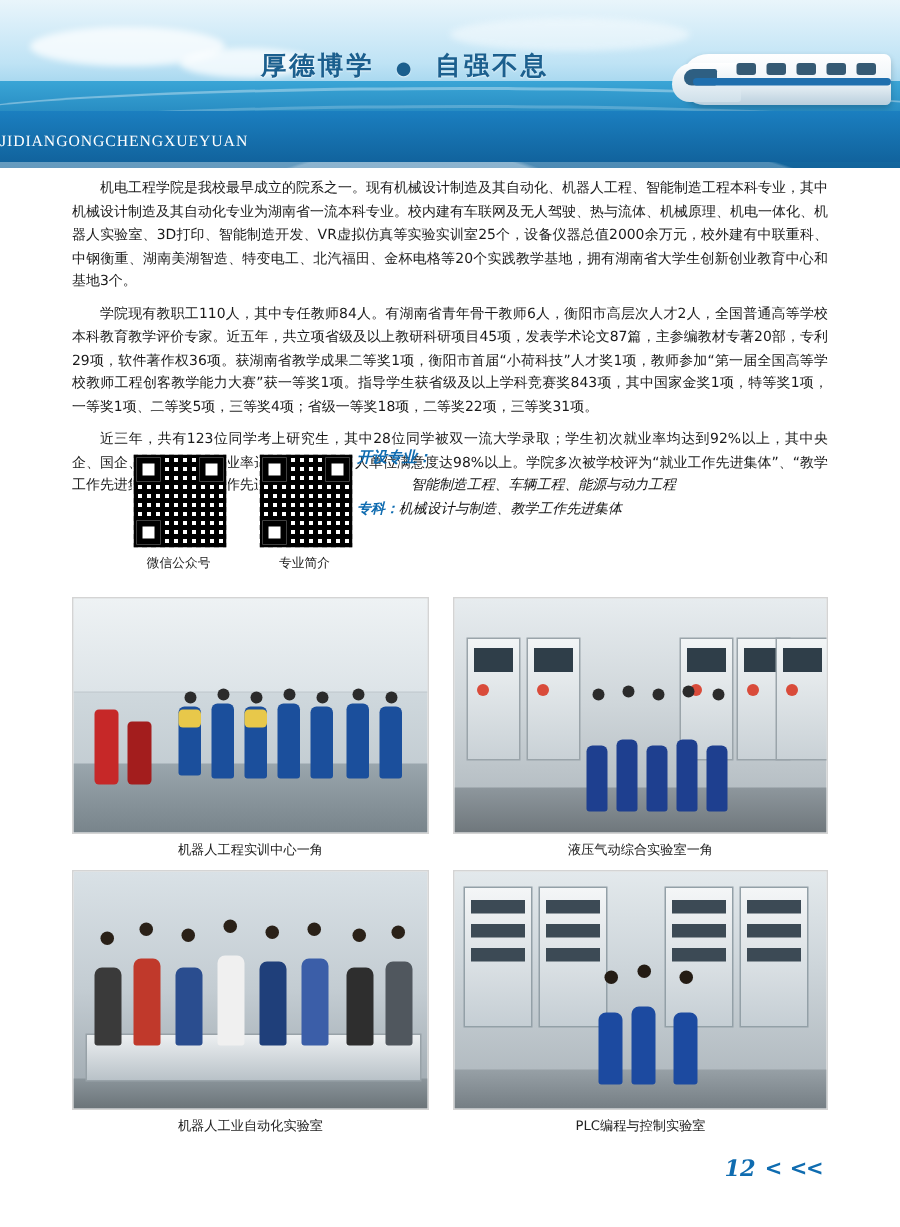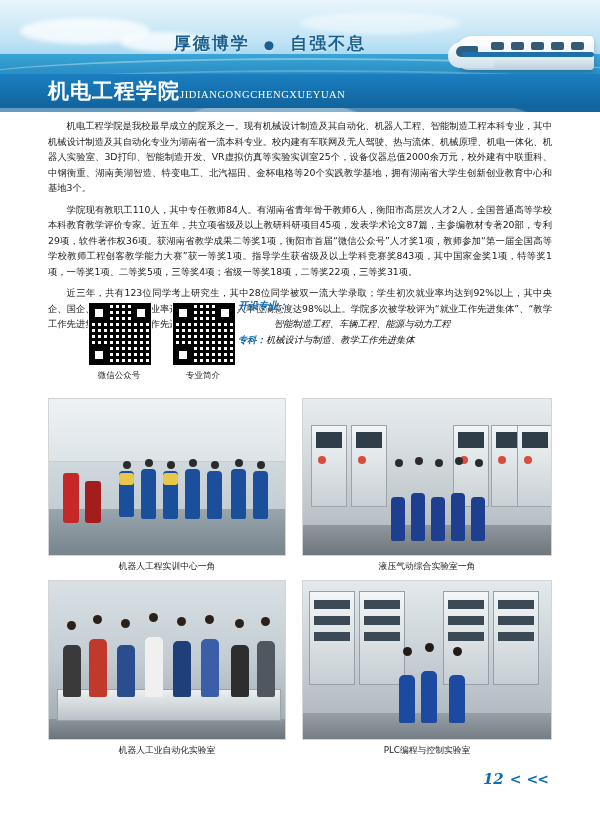--- a/index.html
+++ b/index.html
@@ -322,27 +322,26 @@
     </div>
 
     <div class="slogan">
       <span>厚德博学</span>
       <span class="dot">●</span>
       <span>自强不息</span>
     </div>
   </div>
 
   <div class="title-bar">
-    <div class="title-cn">机电工程学院</div>
     <div class="title-en">JIDIANGONGCHENGXUEYUAN</div>
   </div>
 
   <div class="content">
     <p class="para">机电工程学院是我校最早成立的院系之一。现有机械设计制造及其自动化、机器人工程、智能制造工程本科专业，其中机械设计制造及其自动化专业为湖南省一流本科专业。校内建有车联网及无人驾驶、热与流体、机械原理、机电一体化、机器人实验室、3D打印、智能制造开发、VR虚拟仿真等实验实训室25个，设备仪器总值2000余万元，校外建有中联重科、中钢衡重、湖南美湖智造、特变电工、北汽福田、金杯电格等20个实践教学基地，拥有湖南省大学生创新创业教育中心和基地3个。</p>
-    <p class="para">学院现有教职工110人，其中专任教师84人。有湖南省青年骨干教师6人，衡阳市高层次人才2人，全国普通高等学校本科教育教学评价专家。近五年，共立项省级及以上教研科研项目45项，发表学术论文87篇，主参编教材专著20部，专利29项，软件著作权36项。获湖南省教学成果二等奖1项，衡阳市首届“微信公众号”人才奖1项，教师参加“第一届全国高等学校教师工程创客教学能力大赛”获一等奖1项。指导学生获省级及以上学科竞赛奖843项，其中国家金奖1项，特等奖1项，一等奖1项、二等奖5项，三等奖4项；省级一等奖18项，二等奖22项，三等奖31项。</p>
+    <p class="para">学院现有教职工110人，其中专任教师84人。有湖南省青年骨干教师6人，衡阳市高层次人才2人，全国普通高等学校本科教育教学评价专家。近五年，共立项省级及以上教研科研项目45项，发表学术论文87篇，主参编教材专著20部，专利29项，软件著作权36项。获湖南省教学成果二等奖1项，衡阳市首届“小荷科技”人才奖1项，教师参加“第一届全国高等学校教师工程创客教学能力大赛”获一等奖1项。指导学生获省级及以上学科竞赛奖843项，其中国家金奖1项，特等奖1项，一等奖1项、二等奖5项，三等奖4项；省级一等奖18项，二等奖22项，三等奖31项。</p>
     <p class="para">近三年，共有123位同学考上研究生，其中28位同学被双一流大学录取；学生初次就业率均达到92%以上，其中央企、国企、考公等优质就业率达80%以上，用人单位满意度达98%以上。学院多次被学校评为“就业工作先进集体”、“教学工作先进集体”、“考研工作先进集体”。</p>
   </div>
 
   <div class="mid">
     <div class="qr-wrap">
       <div class="qr-item">
         <div class="qr">
             <span class="eye3"></span>
           </div>
         <div class="qr-cap">微信公众号</div>

